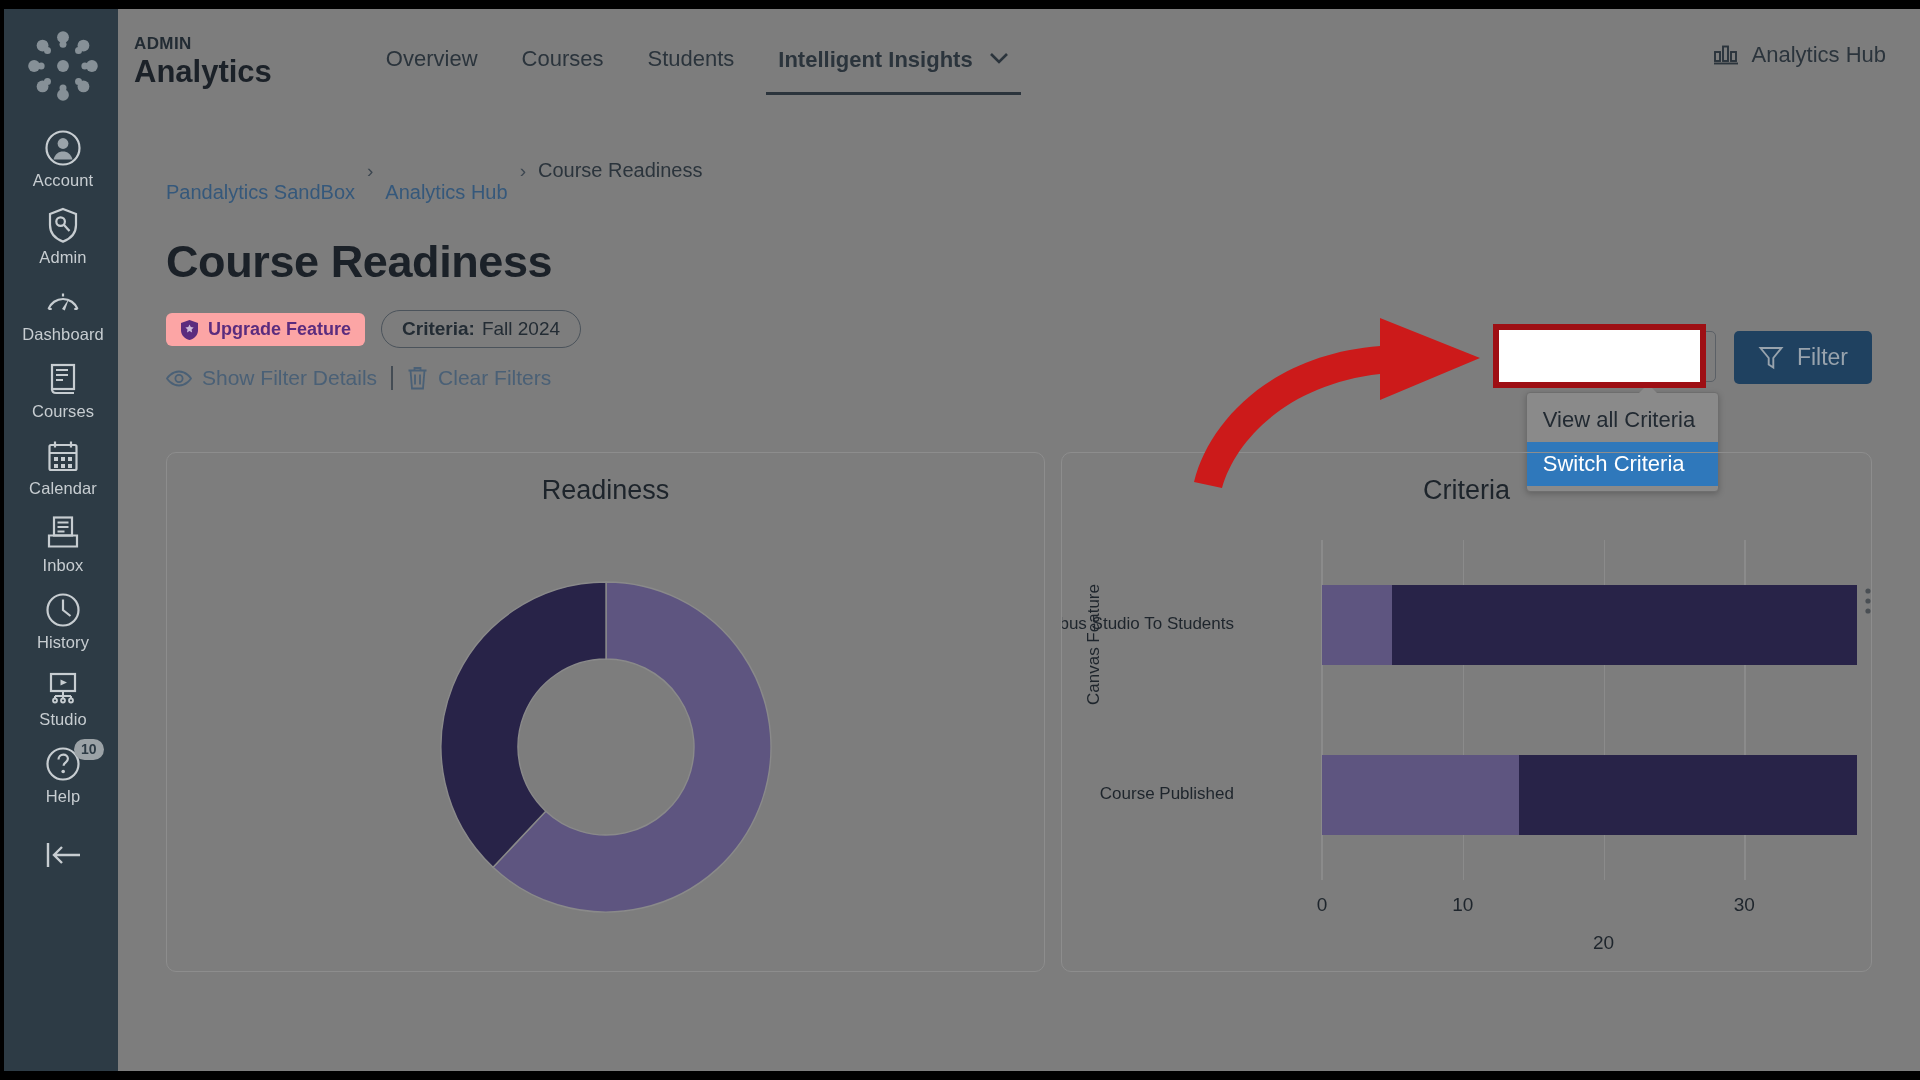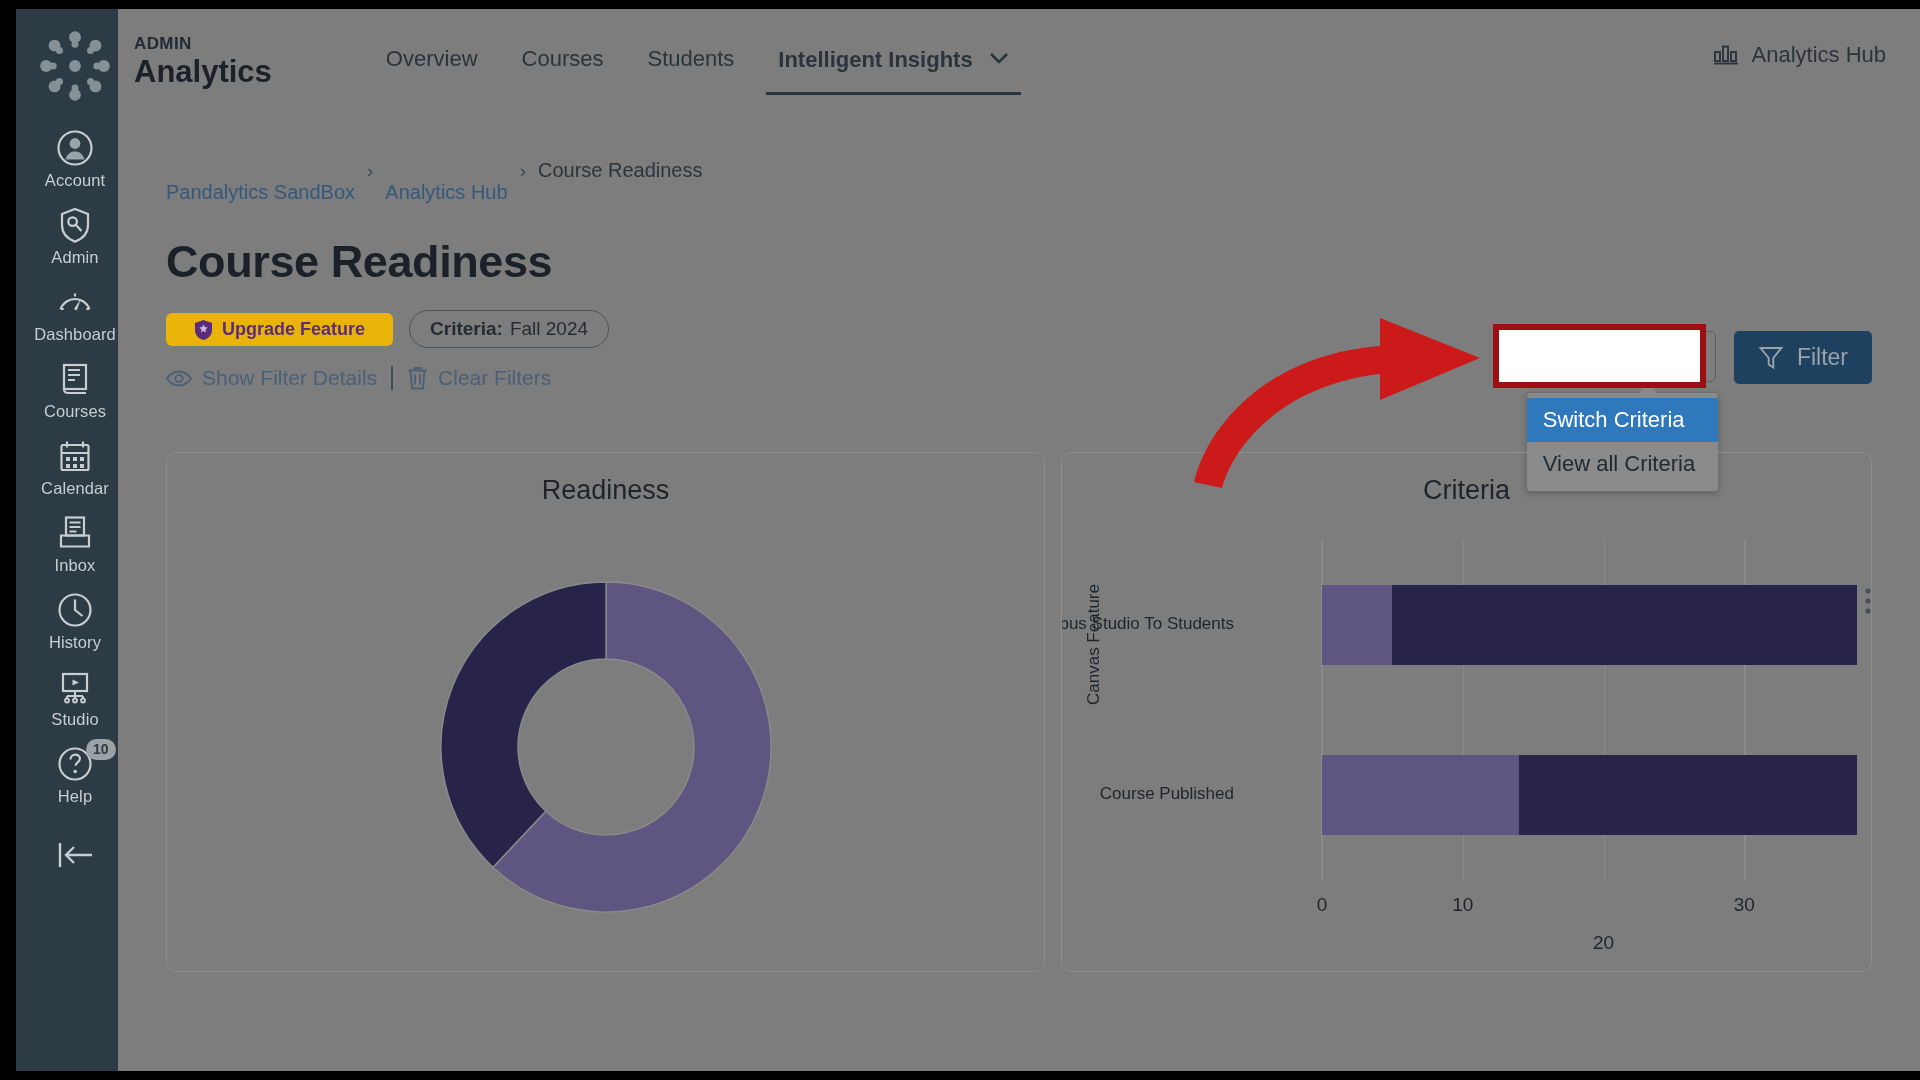--- a/index.html
+++ b/index.html
@@ -10,21 +10,21 @@
     font-family: "Liberation Sans", sans-serif;
   }
   #screen {
     position: relative;
     width: 1920px; height: 1080px;
     background: #000;
   }
 
   
   #globalnav {
-    position: absolute; left: 16px; top: 9px;
+    position: absolute; left: 4px; top: 9px;
     width: 118px; height: 1062px;
     background: #2d3b45;
     display: flex; flex-direction: column;
     align-items: center;
     padding-top: 22px;
   }
   .gn-logo { width: 70px; height: 70px; opacity: .82; margin-bottom: 18px; }
   .gn-item {
     width: 118px;
     display: flex; flex-direction: column; align-items: center;
@@ -93,22 +93,22 @@
 
   .page-title {
     font-size: 45px; font-weight: bold; color: #1b2128;
     margin-top: 32px; letter-spacing: -.4px;
   }
   .page-sub { font-size: 25px; color: #1f262d; margin-top: 14px; }
 
   .pill-row { display: flex; align-items: center; gap: 16px; margin-top: 22px; }
   .badge-upgrade {
     display: flex; align-items: center; gap: 9px;
-    background: #eab308; color: #5b2c7e;
-    border-radius: 6px; padding: 6px 28px;
+    background: #fca5a5; color: #5b2c7e;
+    border-radius: 6px; padding: 6px 14px;
     font-size: 18px; font-weight: bold;
   }
   .pill-criteria {
     display: flex; align-items: baseline; gap: 7px;
     border: 1.6px solid #4b535b; border-radius: 22px;
     padding: 7px 20px; font-size: 19px; color: #232c34;
   }
   .pill-criteria b { font-weight: bold; }
 
   .link-row { display: flex; align-items: flex-start; gap: 14px; margin-top: 18px; font-size: 21px; }
@@ -423,22 +423,22 @@
             <span>Criteria</span>
             <span>
               <svg width="24" height="15" viewBox="0 0 24 15">
                   <path d="M2 12l10-9 10 9" fill="none" stroke="#232b33" stroke-width="2.4"></path>
                 </svg>
             </span>
           </div>
 
           <div class="dropdown">
             <div class="dd-caret"></div>
+            <div class="dd-item">View all Criteria</div>
             <div class="dd-item selected">Switch Criteria</div>
-            <div class="dd-item">View all Criteria</div>
           </div>
         </div>
 
         <div class="btn-filter">
           <svg width="26" height="26" viewBox="0 0 26 26">
             <path d="M2.5 3h21l-8.2 10v9.5l-4.6-3V13z" fill="none" stroke="#98a3ad" stroke-width="1.9"></path>
           </svg>
           <span>Filter</span>
         </div>
       </div>

